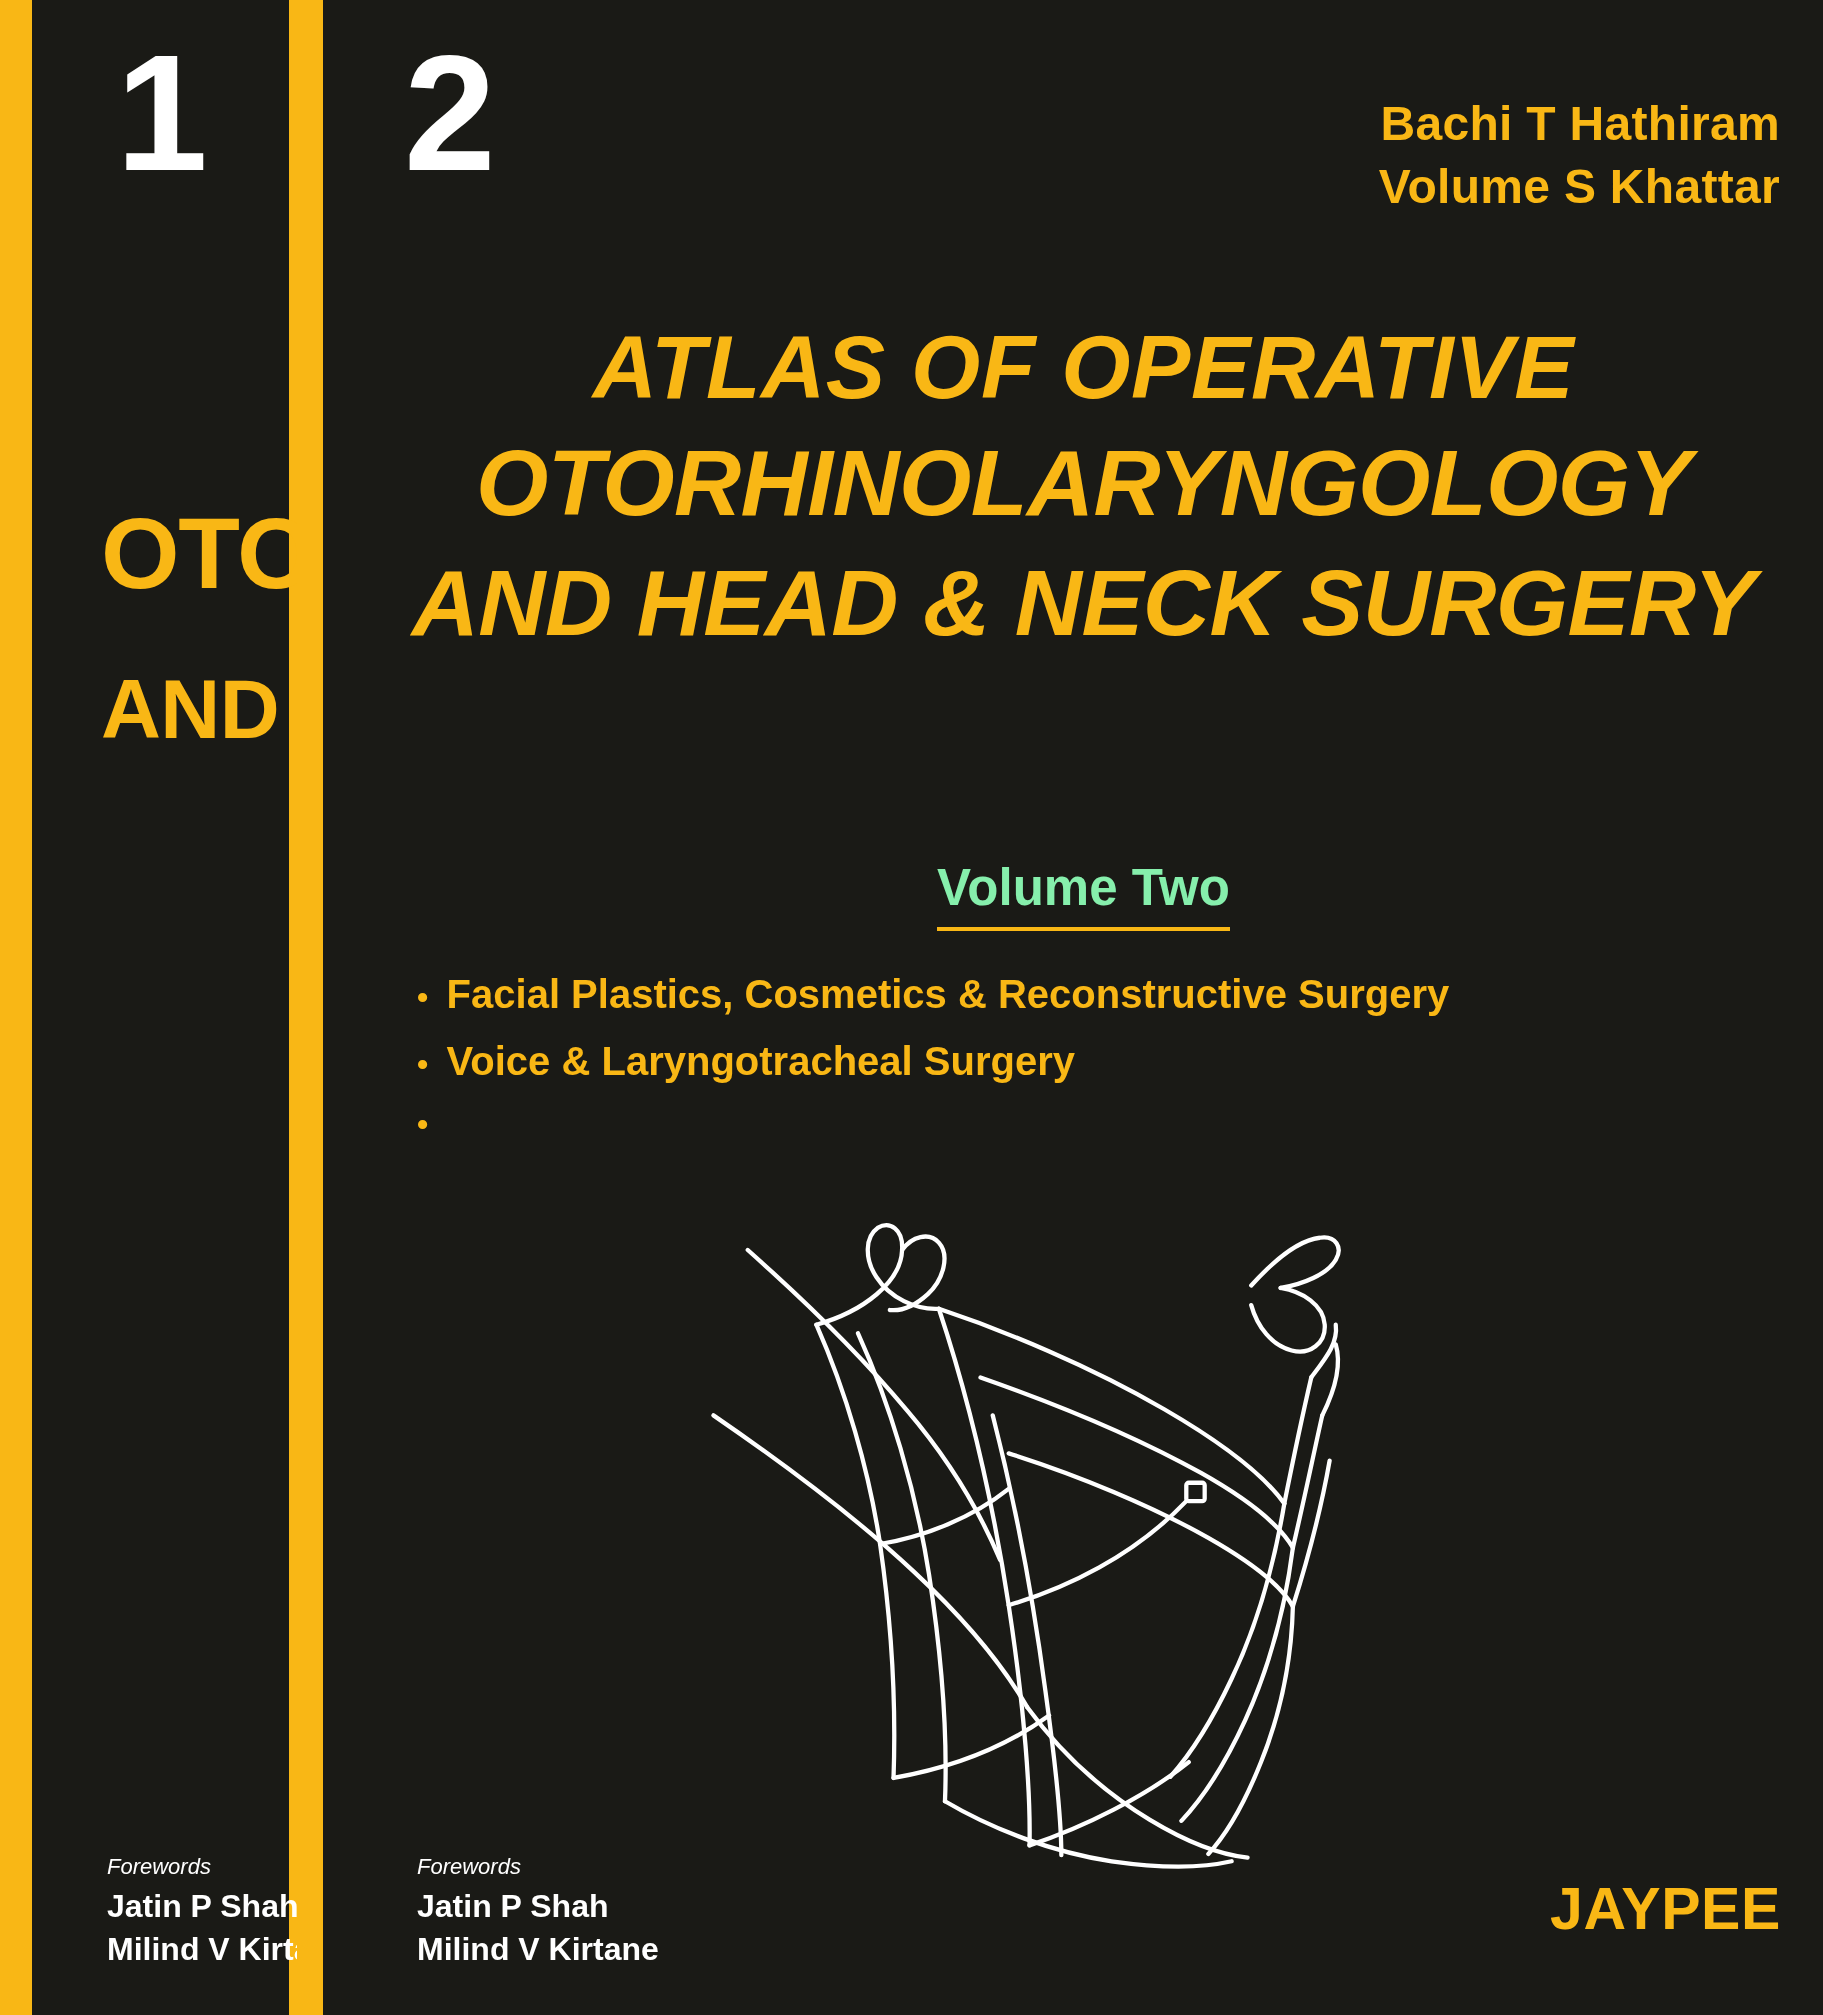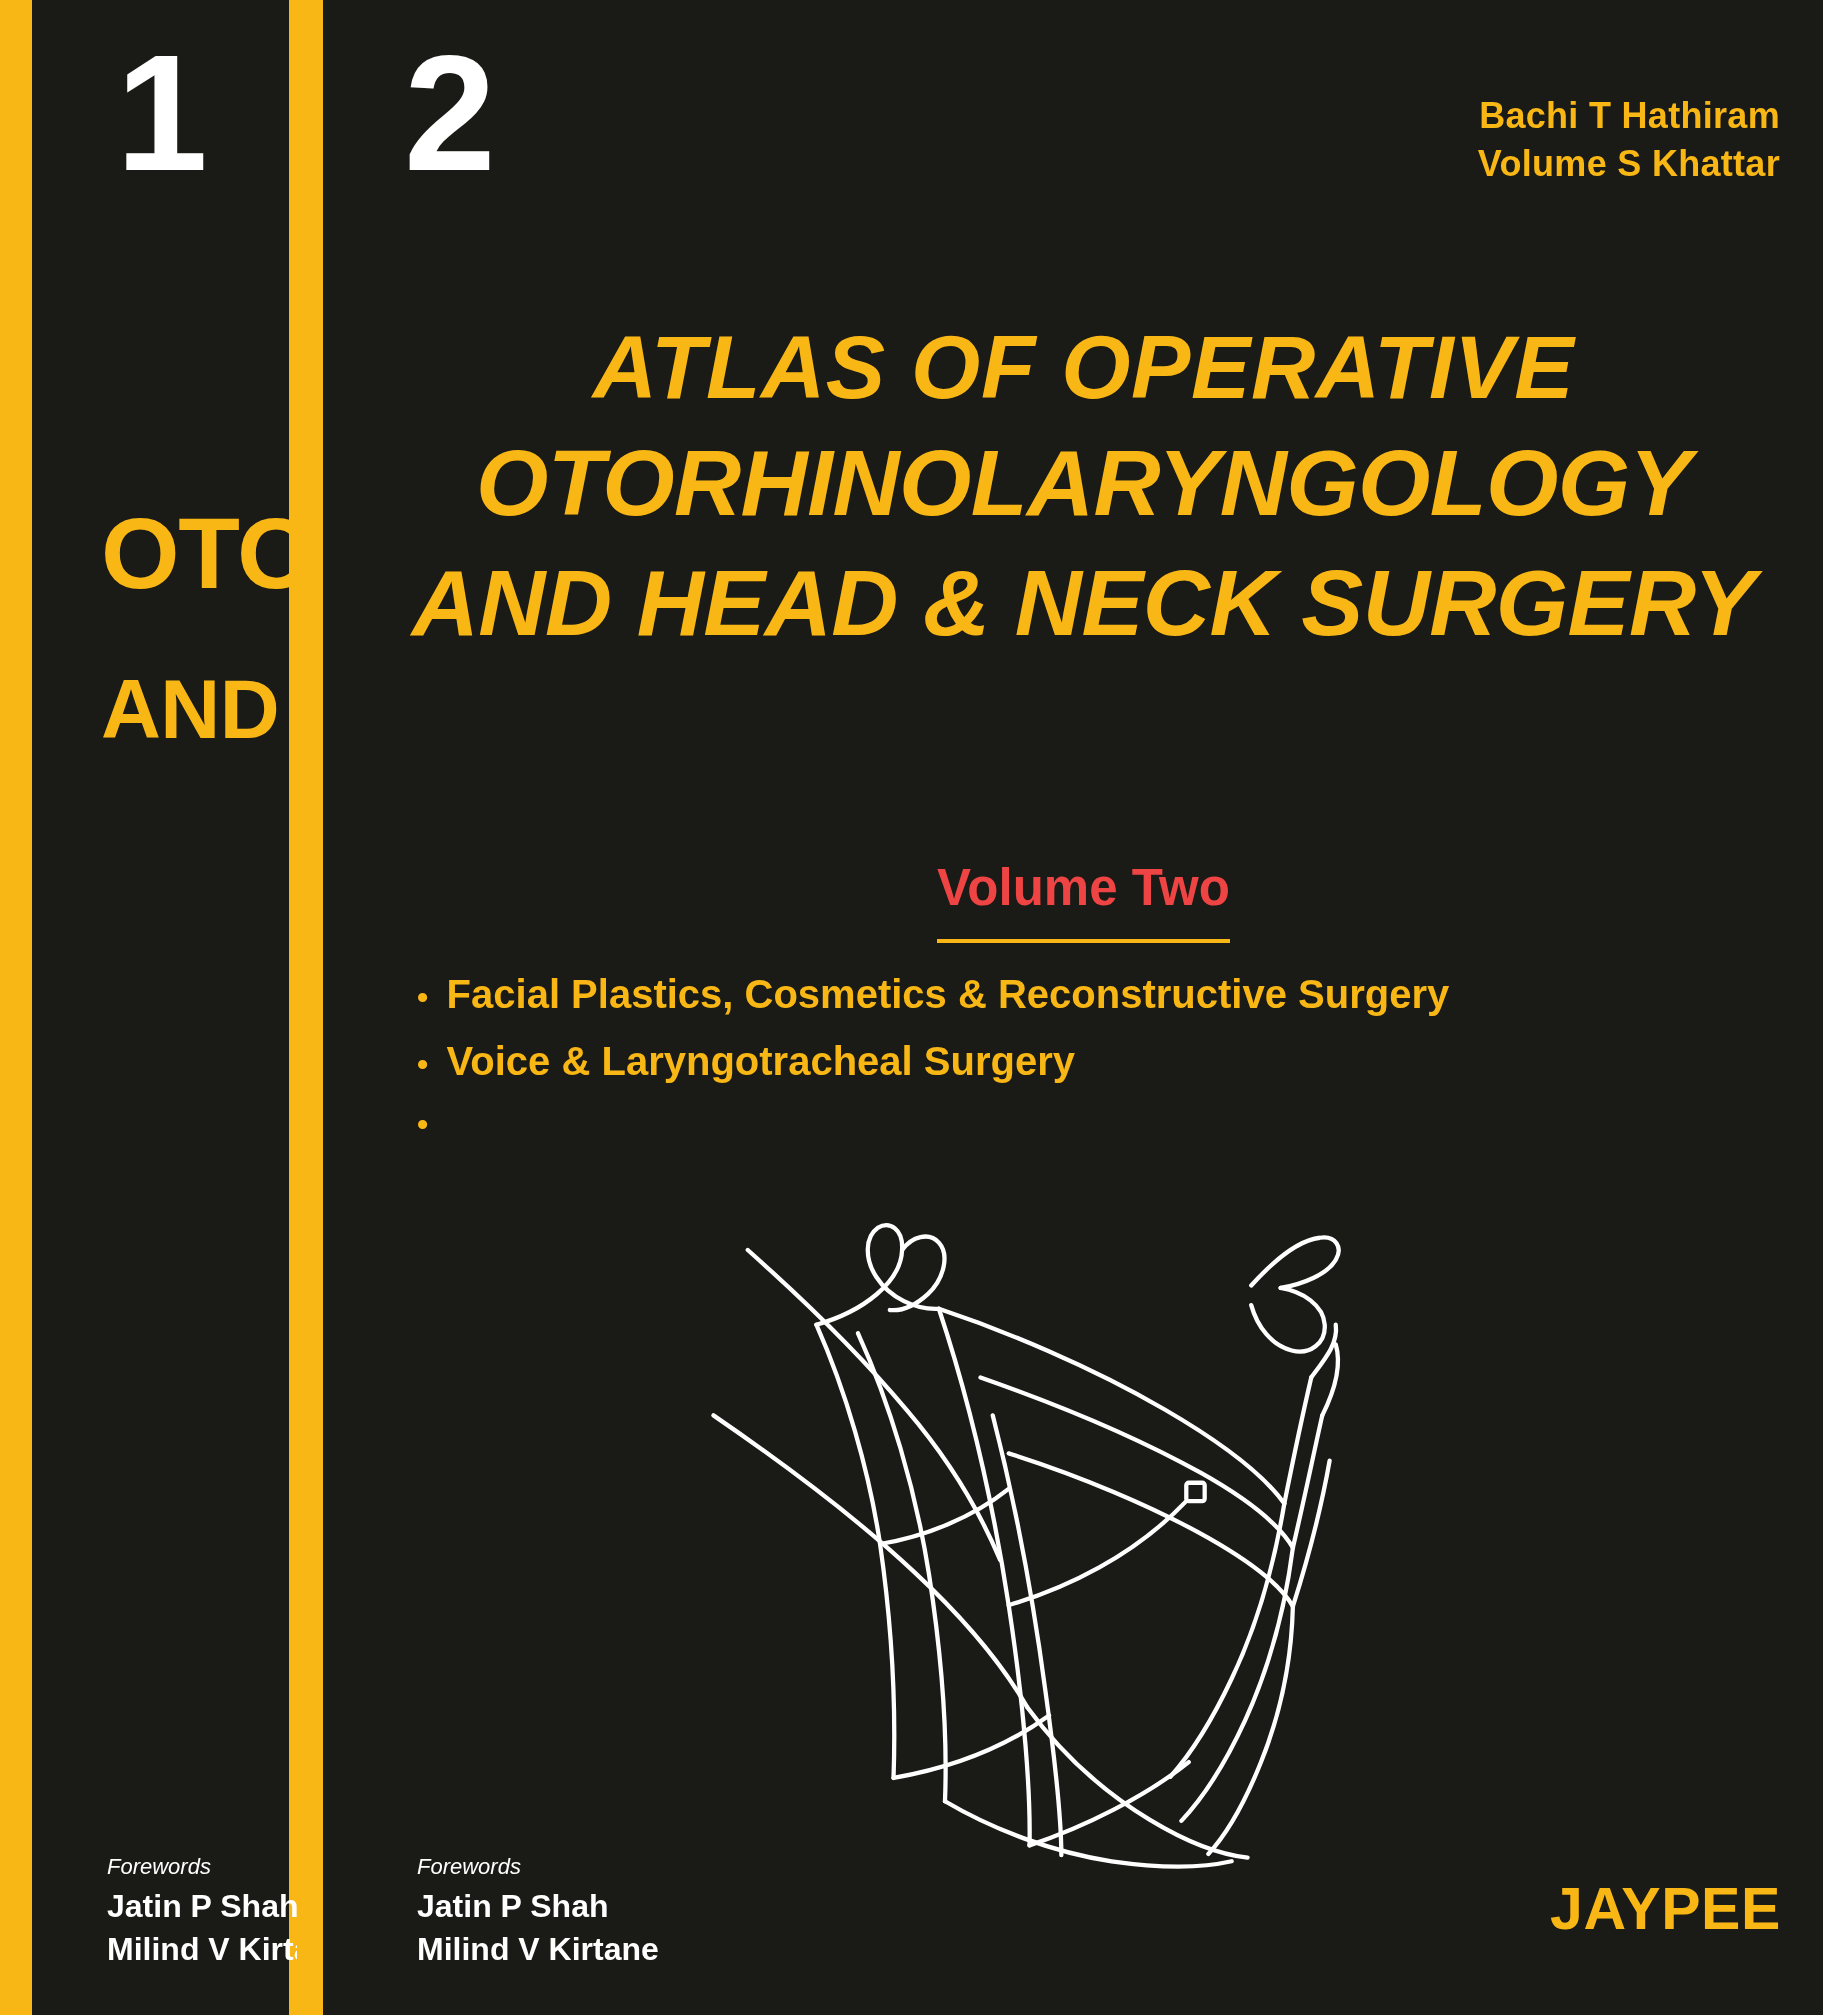--- a/index.html
+++ b/index.html
@@ -102,21 +102,21 @@
   
   .authors {
     position: absolute;
     right: 44px;
     top: 92px;
     text-align: right;
     color: #f9b715;
   }
   .authors div {
     font-weight: bold;
-    font-size: 36px;
+    font-size: 48px;
     line-height: 1.32;
     letter-spacing: 0.3px;
   }
 
   
   .title-block {
     position: absolute;
     left: 380px;
     right: 37px;
     top: 319px;
@@ -150,24 +150,24 @@
   
   .volume-label {
     position: absolute;
     left: 380px;
     right: 37px;
     top: 858px;
     text-align: center;
   }
   .volume-label span {
     display: inline-block;
-    color: #ef4444;
+    color: #86efac;
     font-weight: bold;
     font-size: 51px;
-    padding-bottom: 22px;
+    padding-bottom: 10px;
     border-bottom: 4.3px solid #f9b715;
   }
 
   
   .topics {
     position: absolute;
     left: 417px;
     top: 974px;
     color: #f9b715;
   }

